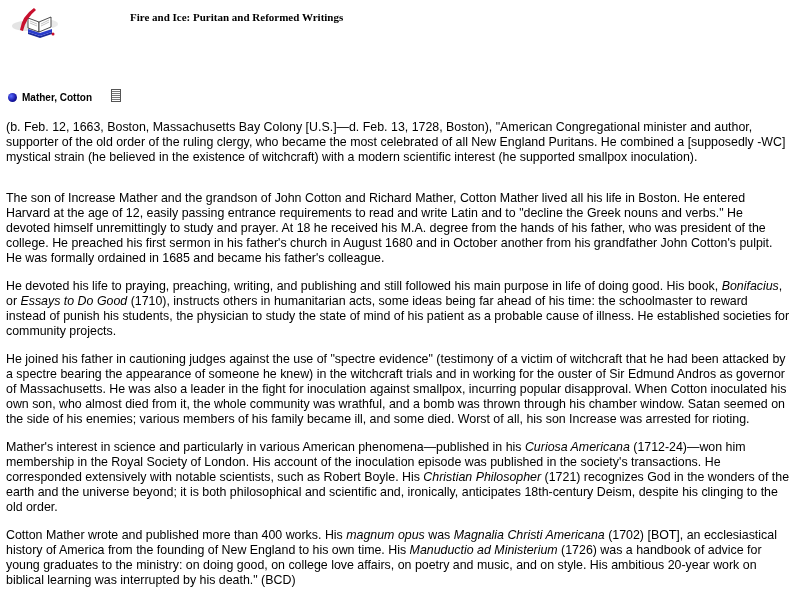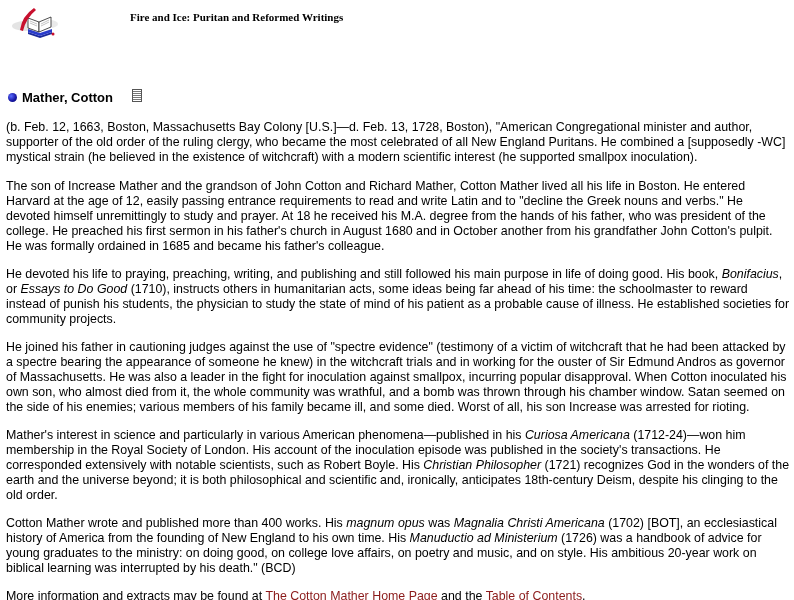--- a/index.html
+++ b/index.html
@@ -54,21 +54,21 @@
     }
     .bullet {
       width: 9px;
       height: 9px;
       border-radius: 50%;
       background: radial-gradient(circle at 35% 35%, #5a6cff 0%, #1a1aa8 55%, #000060 100%);
       margin-right: 5px;
     }
     .heading-text {
       font-weight: bold;
-      font-size: 13px;
+      font-size: 10px;
     }
     .doc-icon {
       margin-left: 19px;
       width: 10px;
       height: 13px;
       border: 1px solid #555;
       background: repeating-linear-gradient(#ffffff 0px, #ffffff 1px, #777 1px, #777 2px);
       position: relative;
       top: -2px;
       box-sizing: border-box;
@@ -77,21 +77,21 @@
       position: absolute;
       left: 6px;
       top: 120px;
       width: 784px;
       font-size: 12.4px;
       line-height: 15px;
     }
     .content p {
       margin: 0 0 13px 0;
     }
-    .content p.p1 { margin-bottom: 14px; }
+    .content p.p1 { margin-bottom: 26px; }
     .content a {
       color: #8b1a1a;
       text-decoration: underline;
     }
   </style>
 </head>
 <body>
 
 <div class="header">
   <svg class="logo" viewBox="0 0 56 36">

